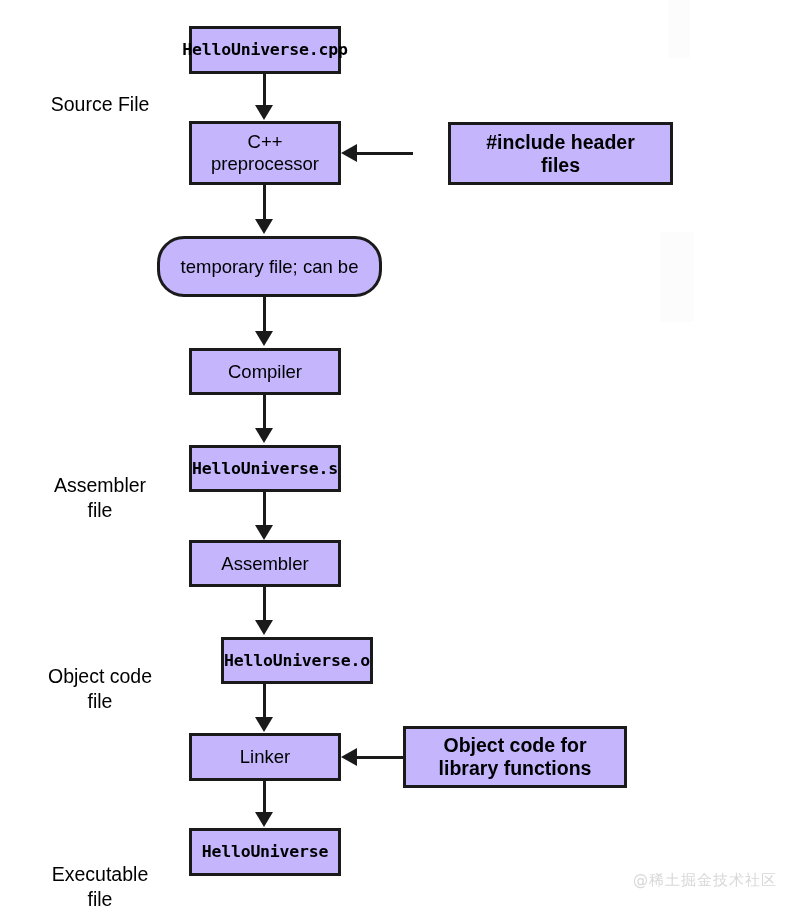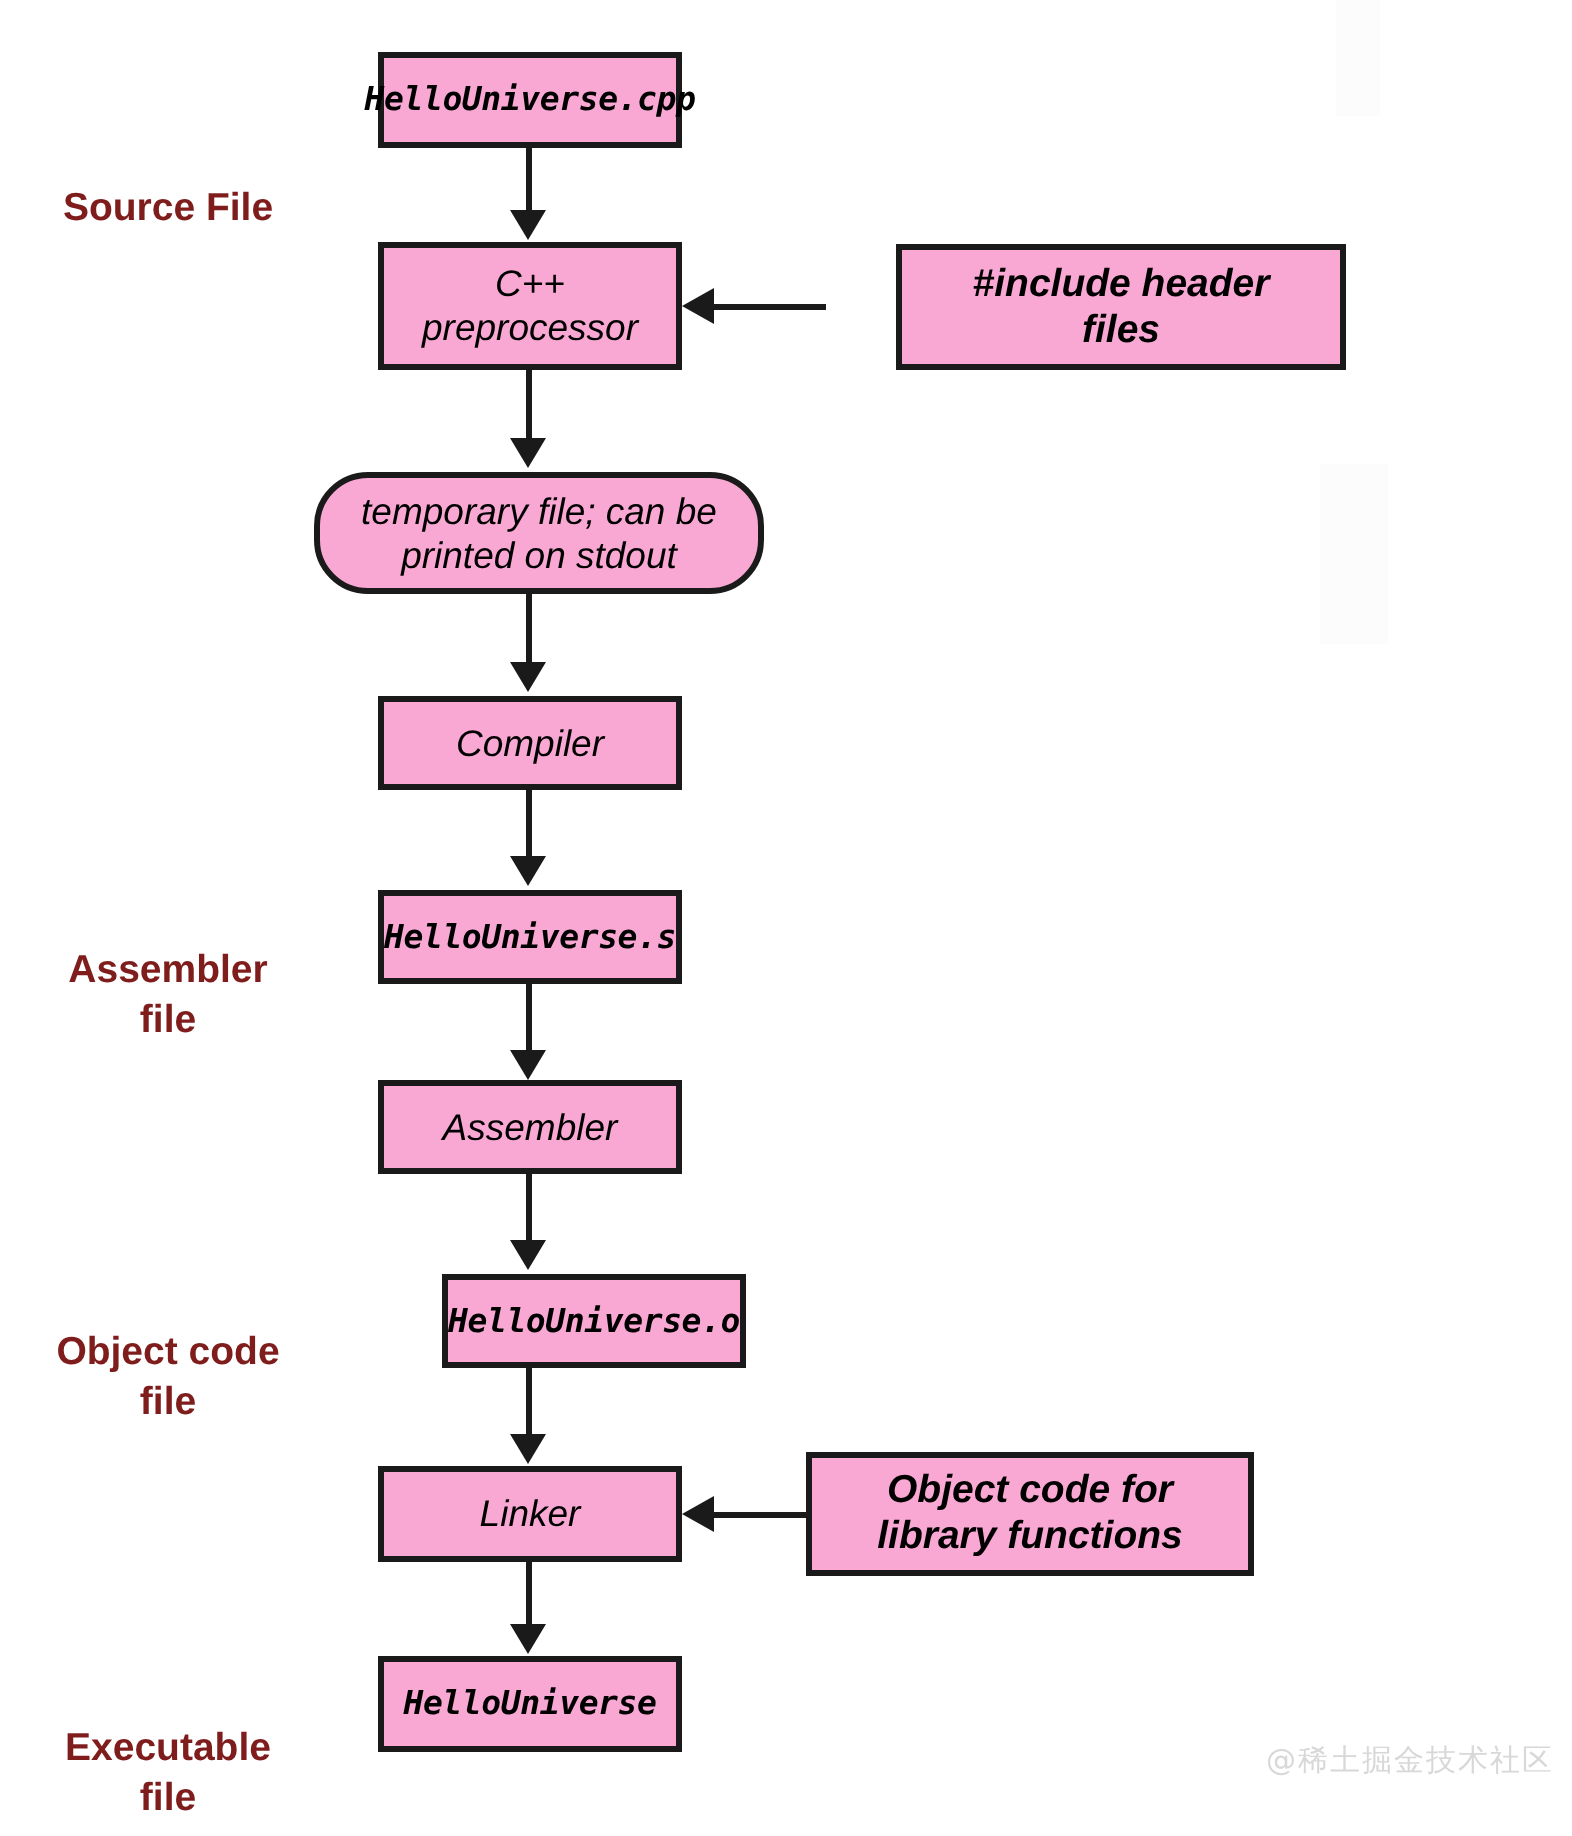--- a/index.html
+++ b/index.html
@@ -14,28 +14,27 @@
     background: #ffffff;
     overflow: hidden;
     font-family: "Liberation Sans", sans-serif;
   }
 
   
   .node {
     position: absolute;
     box-sizing: border-box;
     border: 3px solid #1a1a1a;
-    background: #f9a8d4;
+    background: #c4b5fd;
     display: flex;
     align-items: center;
     justify-content: center;
     text-align: center;
     color: #000000;
     line-height: 1.18;
-    font-style: italic;
   }
   .node.mono {
     font-family: "DejaVu Sans Mono", "Liberation Mono", monospace;
     font-weight: 700;
     font-size: 16.5px;
     letter-spacing: -0.2px;
   }
   .node.sans {
     font-family: "Liberation Sans", sans-serif;
     font-weight: 400;
@@ -44,27 +43,27 @@
   .node.bold {
     font-family: "Liberation Sans", sans-serif;
     font-weight: 700;
     font-size: 19.5px;
   }
 
   
   .stage-label {
     position: absolute;
     font-family: "Liberation Sans", sans-serif;
-    font-weight: 700;
+    font-weight: 400;
     font-size: 19.5px;
-    color: #7f1d1d;
+    color: #000000;
     text-align: center;
     line-height: 1.25;
     width: 160px;
-    left: 4px;
+    left: 20px;
   }
 
   
   .vline {
     position: absolute;
     width: 3px;
     background: #1a1a1a;
   }
   .hline {
     position: absolute;
@@ -147,21 +146,20 @@
   </div>
 
   <div class="hline" style="left:357px; top:152px; width:56px;"></div>
   <div class="arrow-left" style="left:341px; top:144px;"></div>
 
   <div class="vline" style="left:263px; top:185px; height:36px;"></div>
   <div class="arrow-down" style="left:255px; top:219px;"></div>
 
   <div class="node sans" style="left:157px; top:236px; width:225px; height:61px; flex-direction:column;border-radius:27px;">
     <span>temporary file; can be</span>
-    <span>printed on stdout</span>
   </div>
 
   <div class="vline" style="left:263px; top:297px; height:36px;"></div>
   <div class="arrow-down" style="left:255px; top:331px;"></div>
 
   <div class="node sans" style="left:189px; top:348px; width:152px; height:47px;">
     <span>Compiler</span>
   </div>
 
   <div class="vline" style="left:263px; top:395px; height:34px;"></div>

